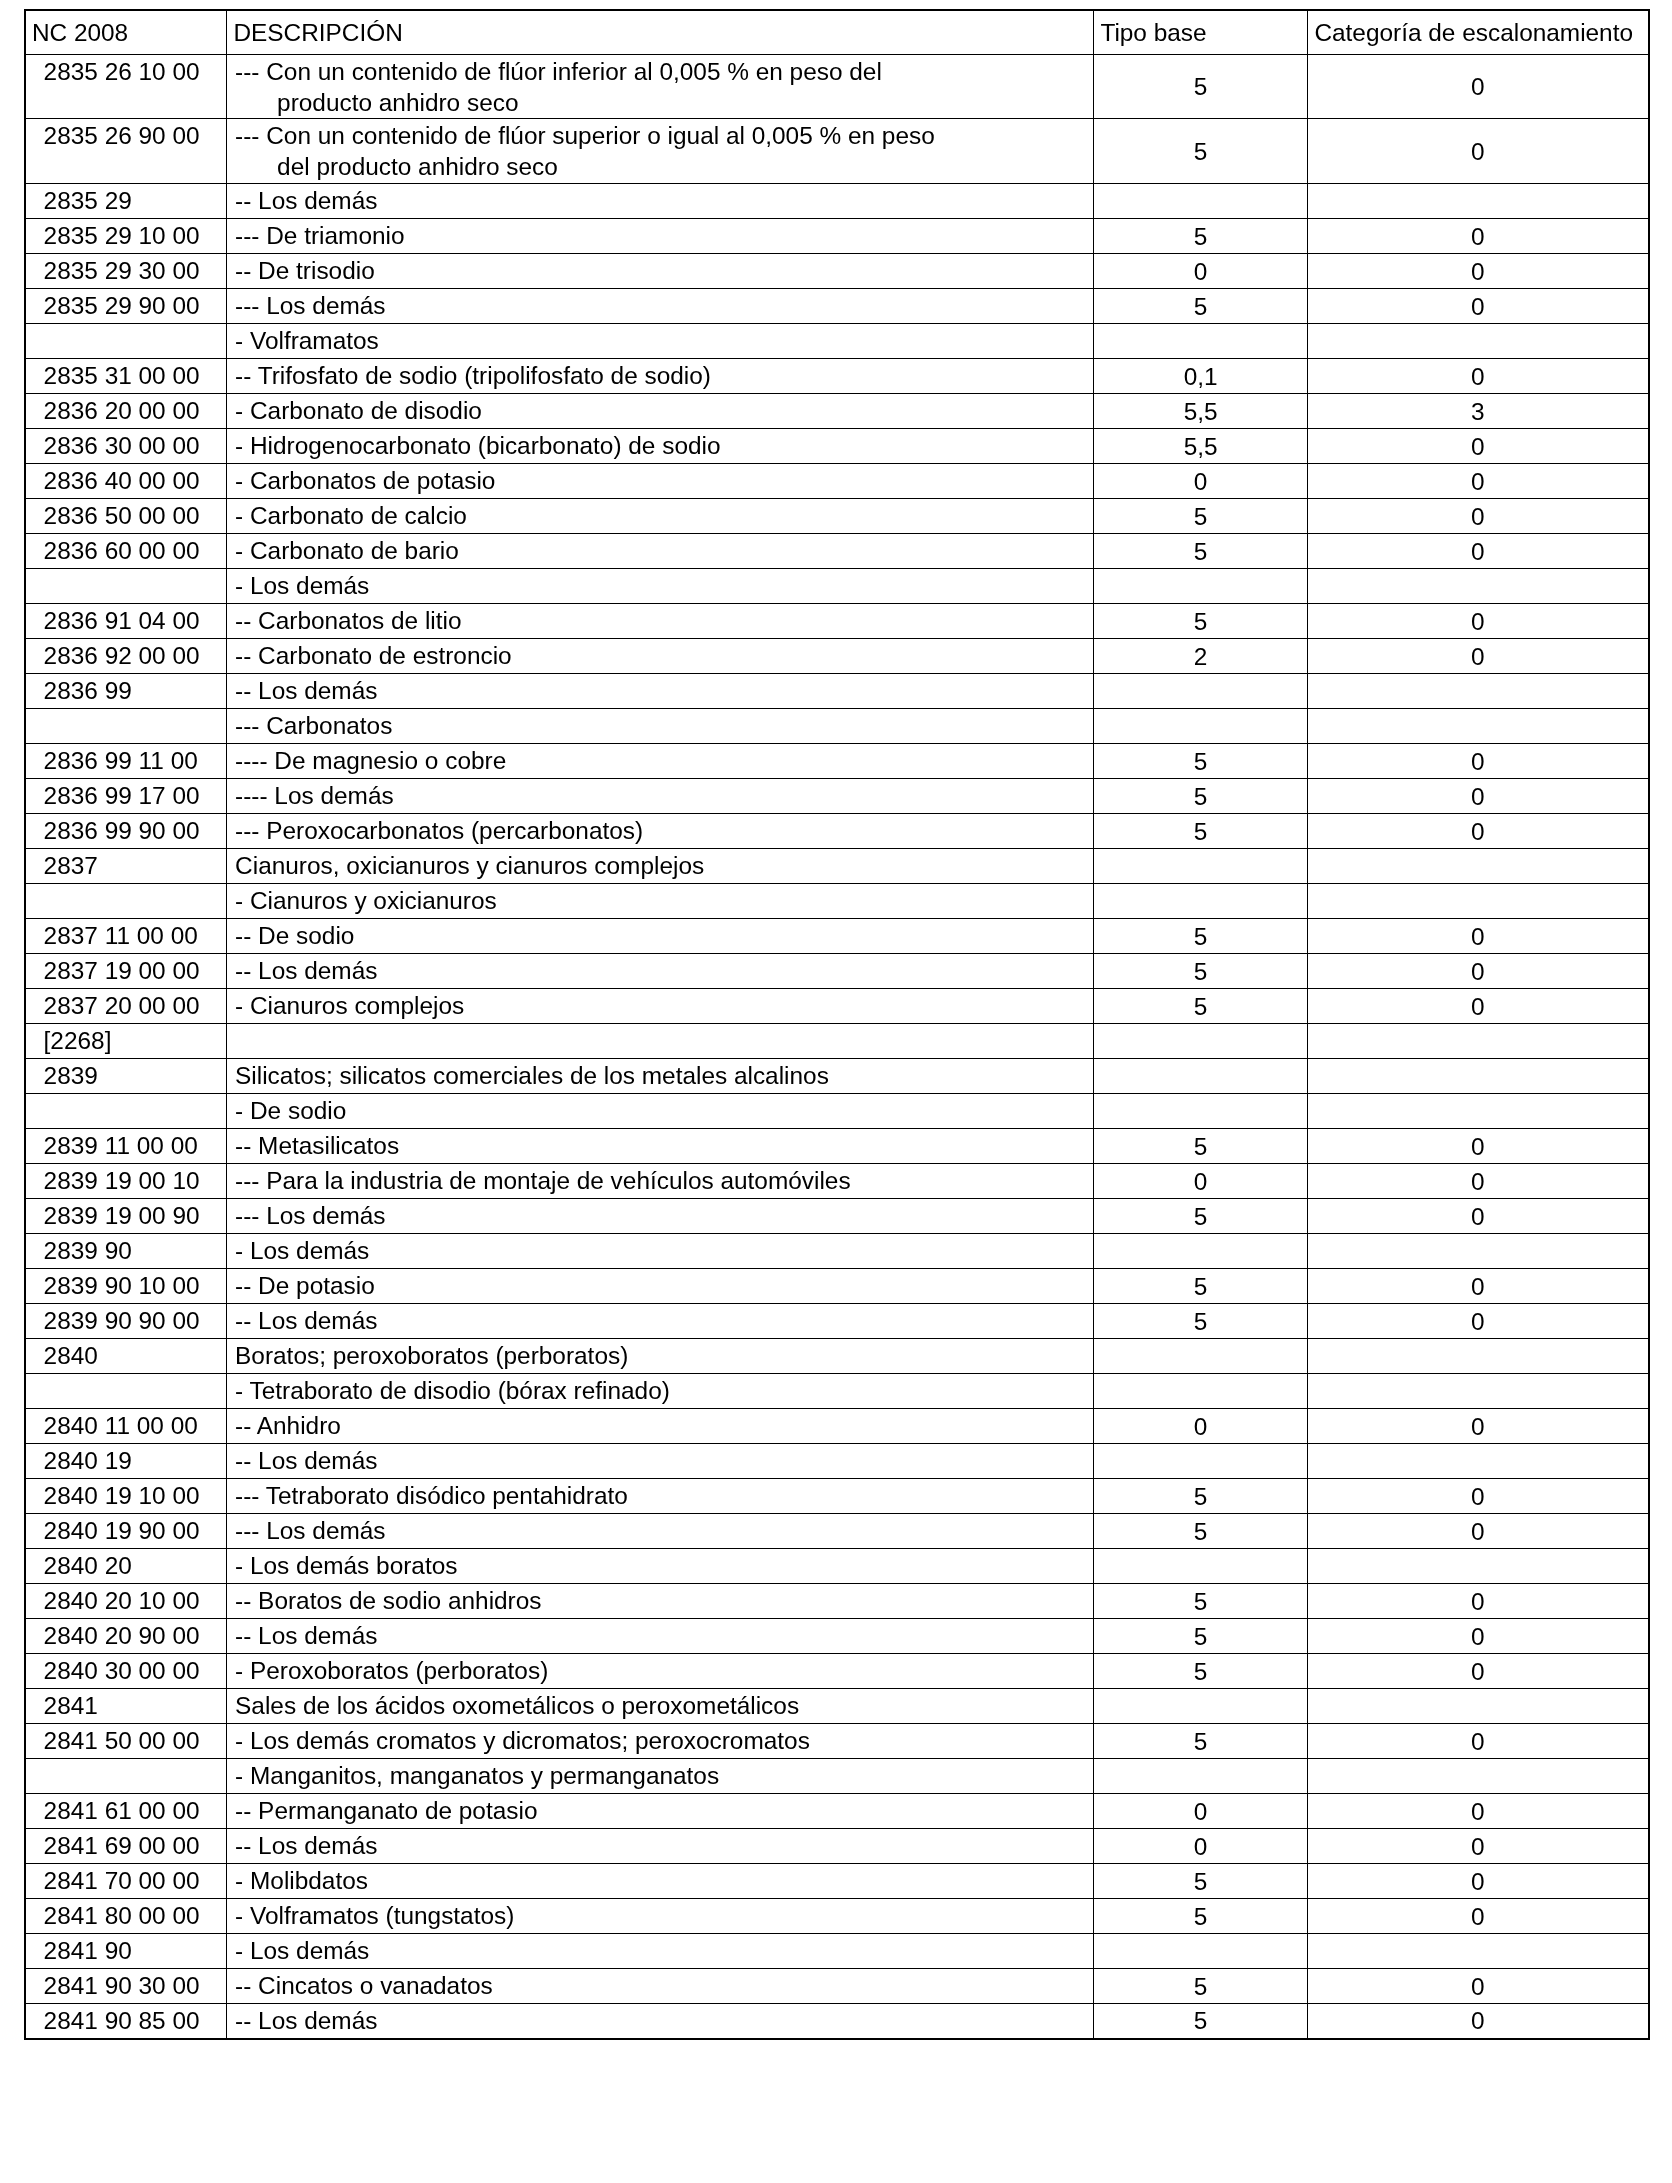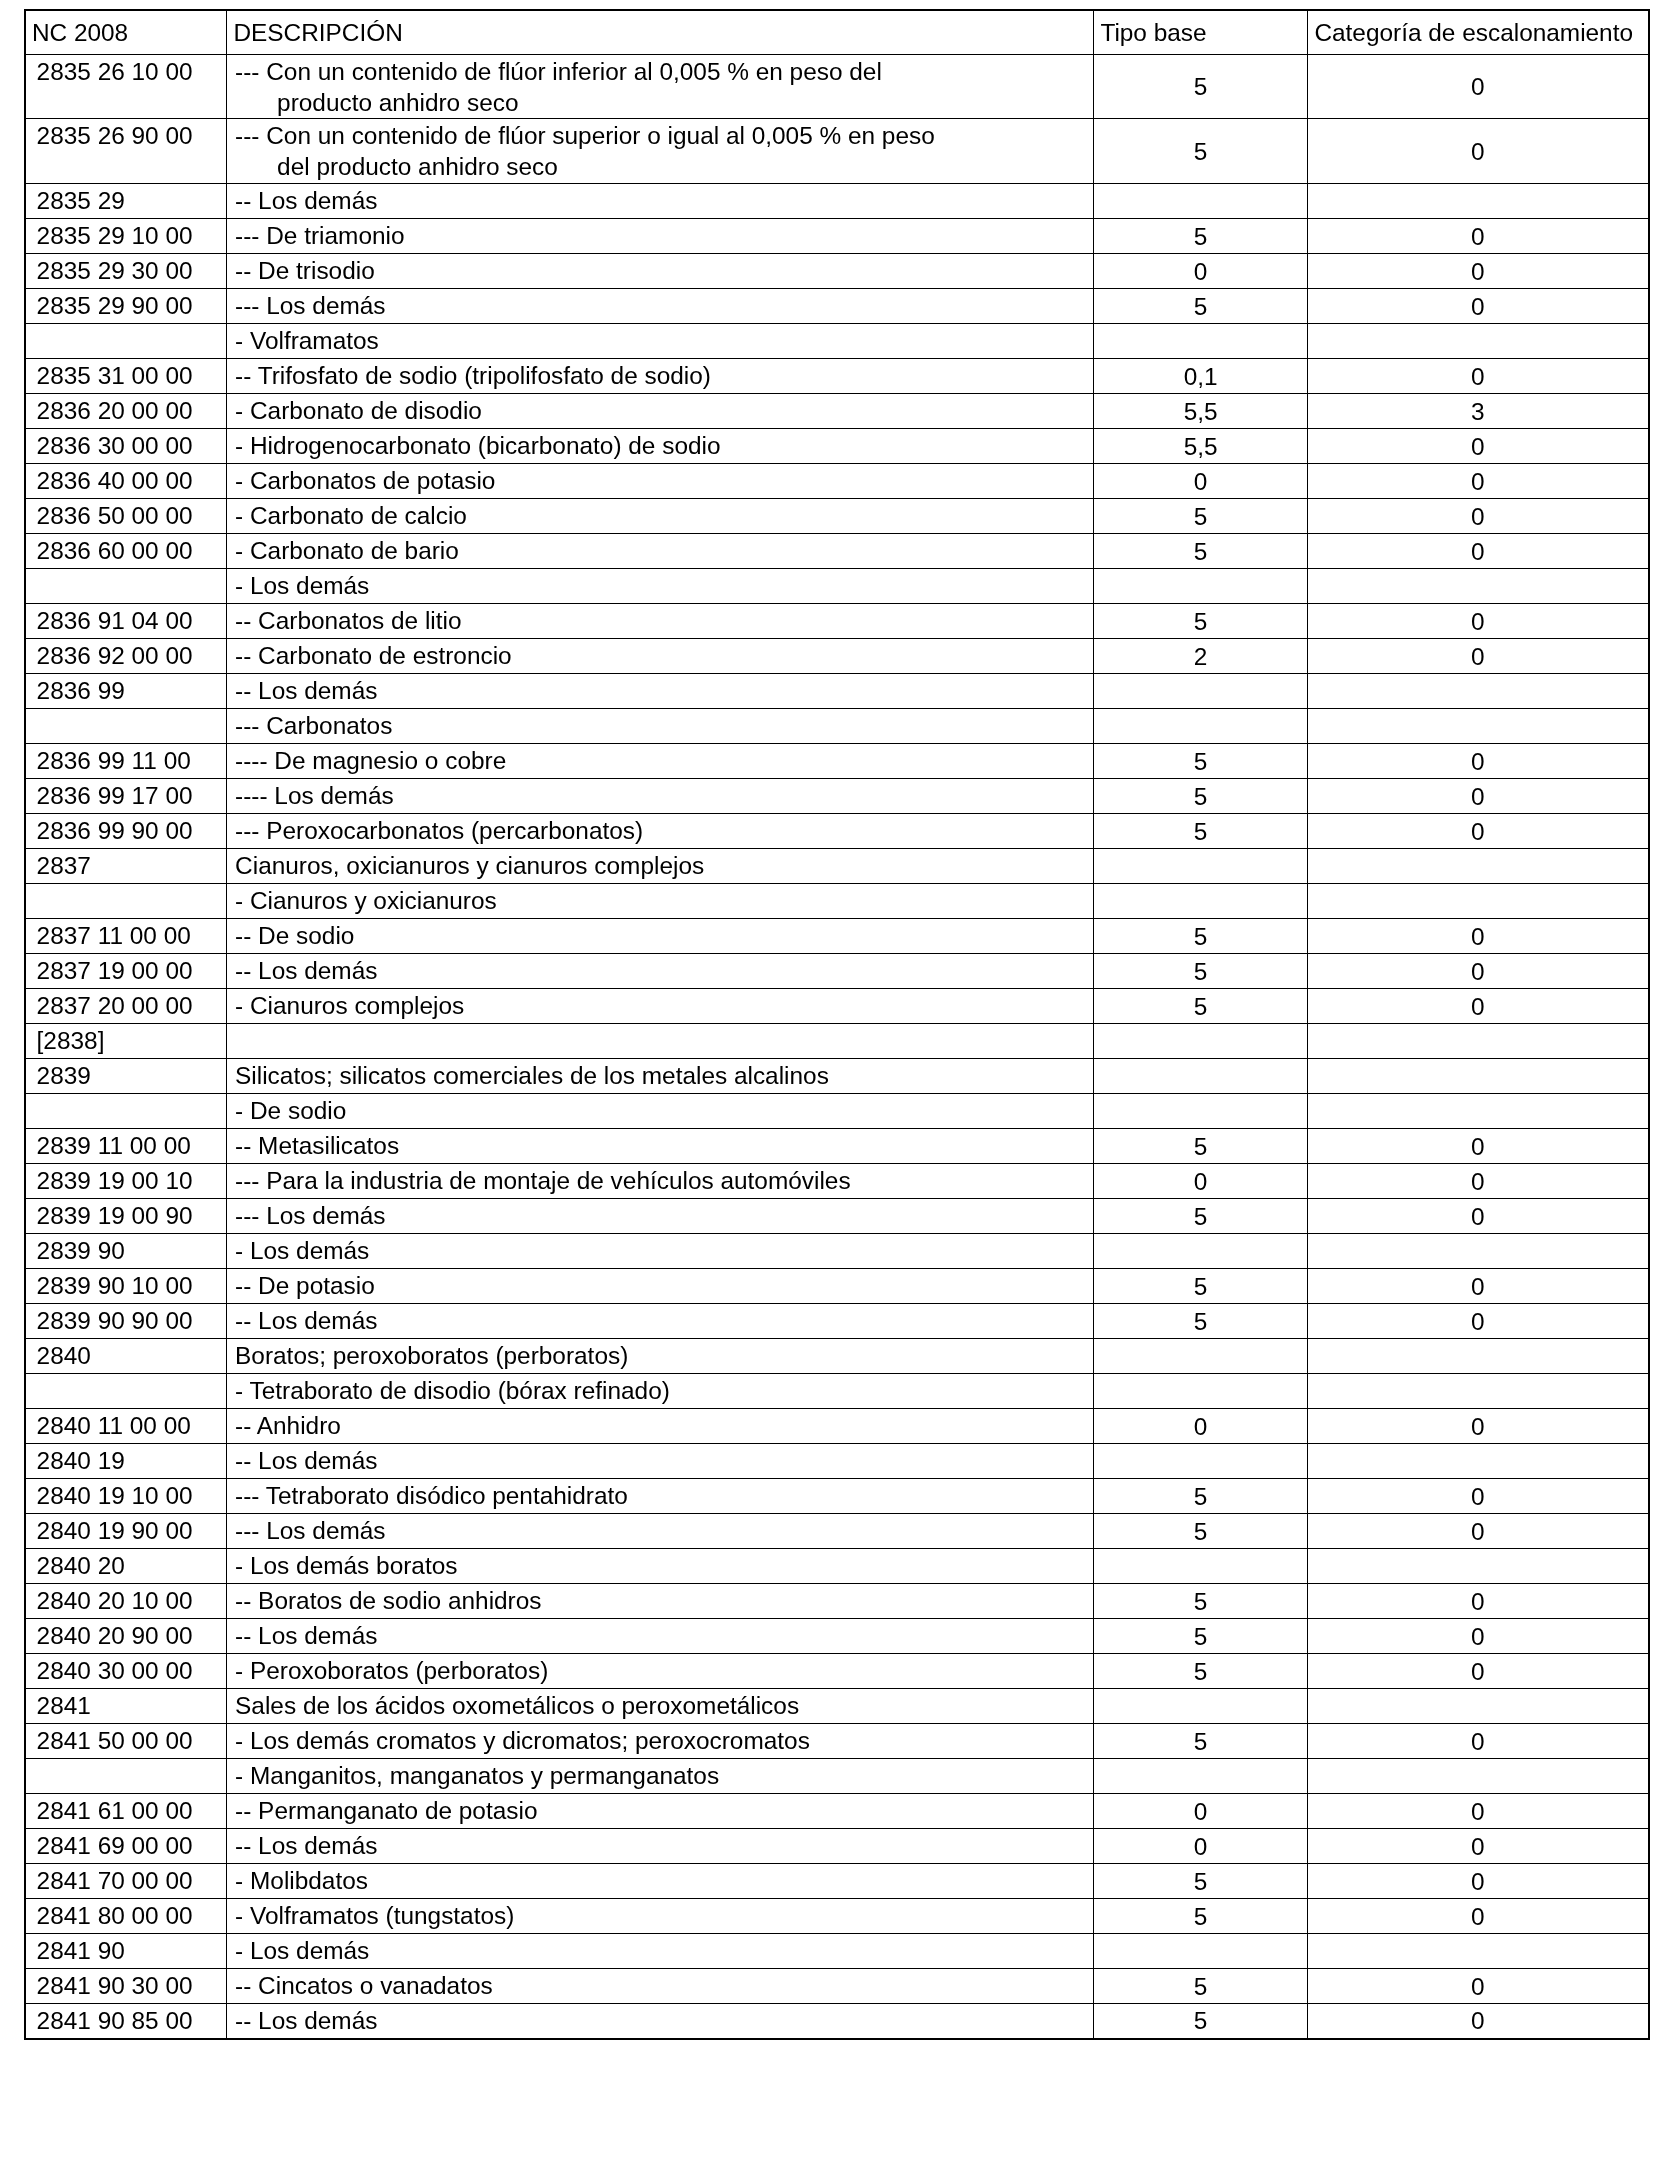--- a/index.html
+++ b/index.html
@@ -31,21 +31,21 @@
   }
   .tariff td {
     height: 35px;
     line-height: 31px;
     padding: 0.8px 7.9px;
     vertical-align: middle;
   }
   td.code {
     vertical-align: top;
     white-space: nowrap;
-    padding-left: 11px;
+    padding-left: 18px;
   }
   td.desc {
     vertical-align: top;
     white-space: pre-line;
     padding-left: 50px;
     text-indent: -42px;
   }
   td.num { text-align: center; }
 </style>
 </head>
@@ -220,21 +220,21 @@
     <td class="num">5</td>
     <td class="num">0</td>
   </tr>
         <tr>
     <td class="code">2837 20 00 00</td>
     <td class="desc">- Cianuros complejos</td>
     <td class="num">5</td>
     <td class="num">0</td>
   </tr>
         <tr>
-    <td class="code">[2838]</td>
+    <td class="code">[2268]</td>
     <td class="desc"></td>
     <td class="num"></td>
     <td class="num"></td>
   </tr>
         <tr>
     <td class="code">2839</td>
     <td class="desc">Silicatos; silicatos comerciales de los metales alcalinos</td>
     <td class="num"></td>
     <td class="num"></td>
   </tr>

